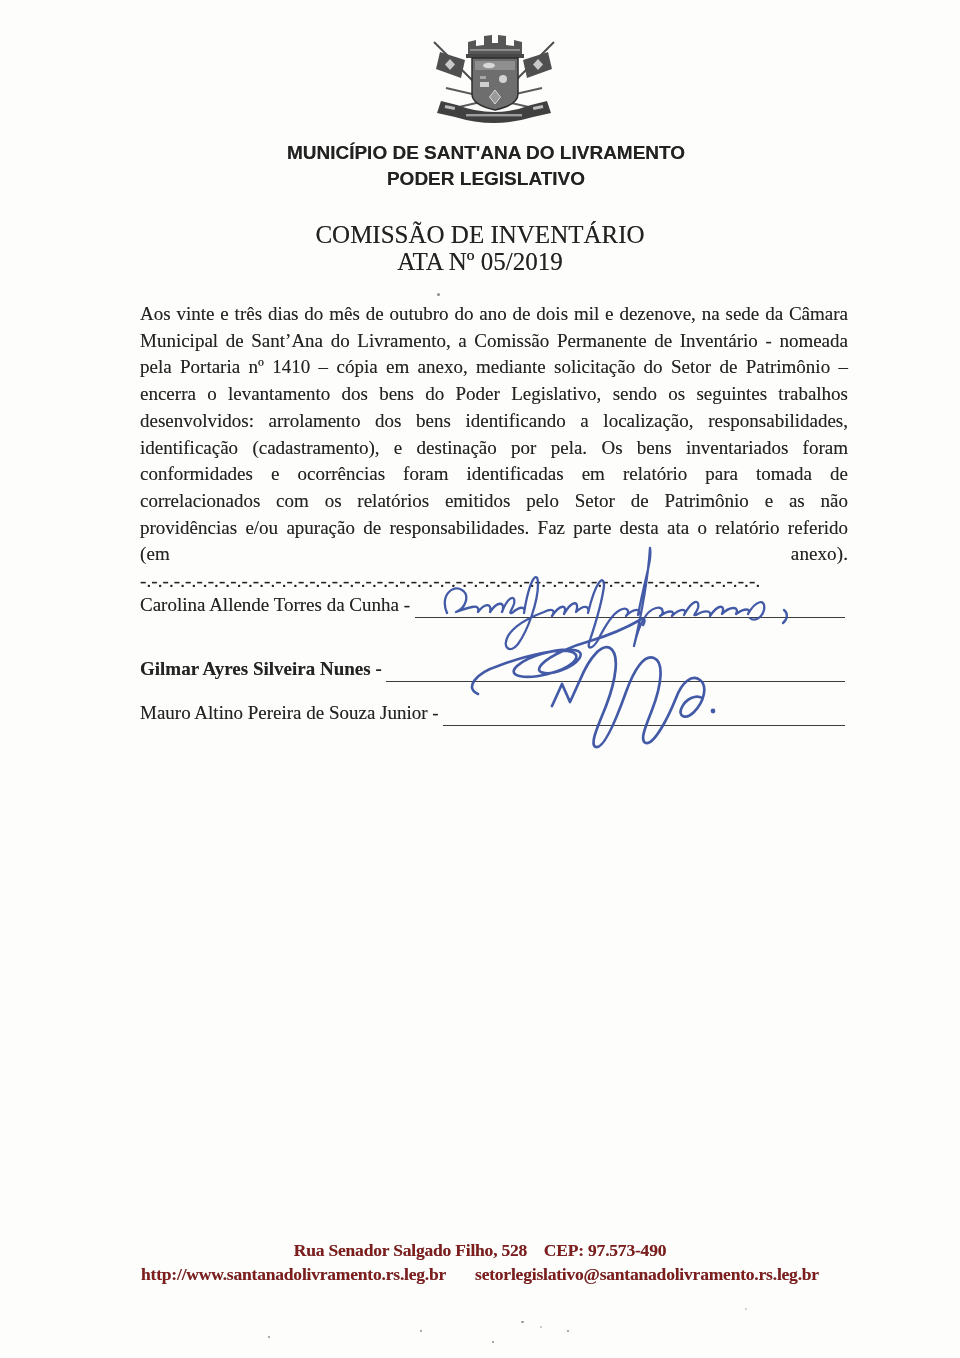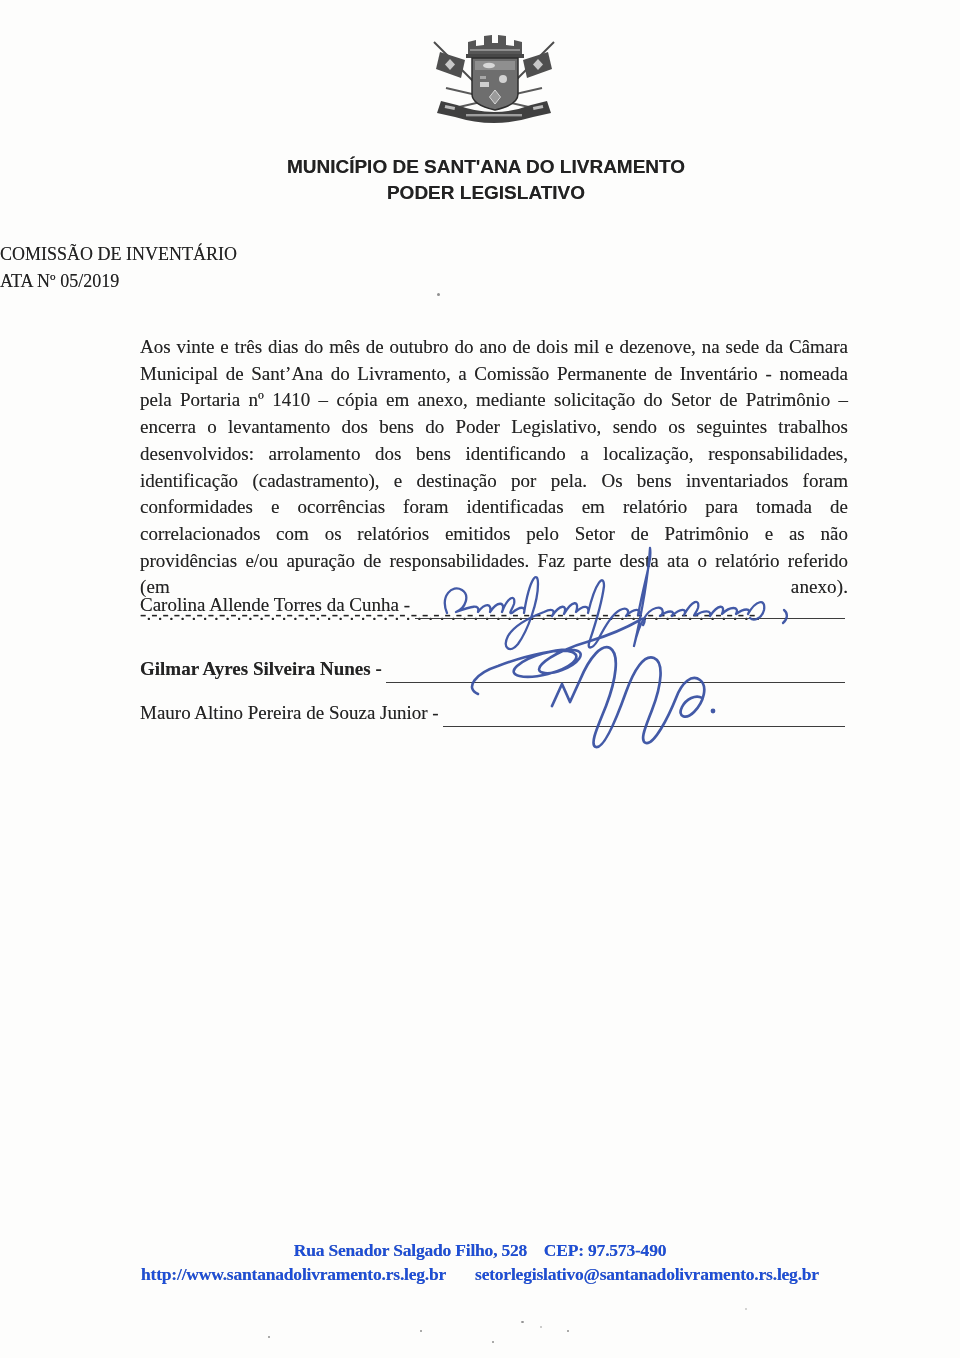--- a/index.html
+++ b/index.html
@@ -7,61 +7,60 @@
     position:relative;
     width:960px;height:1358px;
     margin:0 auto;
     background:#fdfdfc;
     overflow:hidden;
     font-family:"Liberation Serif","DejaVu Serif",serif;
     color:#262626;
   }
   .crest{position:absolute;left:428px;top:26px;width:132px;height:102px;}
   .org-title{
-    position:absolute;left:0;right:0;top:154px;
+    position:absolute;left:0;right:0;top:140px;
     text-align:center;
     font-family:"Liberation Sans","DejaVu Sans",sans-serif;
     font-weight:bold;font-size:19px;line-height:26px;
     color:#222;
     text-shadow:0 0 .5px rgba(0,0,0,.5);
     margin-left:12px;
   }
   .doc-title{
     position:absolute;left:0;right:0;top:221px;
-    font-size:18px;line-height:27px;
+    text-align:center;
+    font-size:25px;line-height:27px;
     color:#222;
     text-shadow:0 0 .4px rgba(0,0,0,.45);
-    margin-top:20px;
   }
   .body-text{
     position:absolute;left:140px;right:112px;top:301px;
     font-size:19px;line-height:26.7px;
     color:#242424;
     text-shadow:0 0 .4px rgba(0,0,0,.4);
-    margin-top:33px;
   }
   .bline{text-align:justify;text-align-last:justify;white-space:normal;}
   .bline.last{text-align-last:left;letter-spacing:.1px;}
   .sigrow{
     position:absolute;left:140px;right:115px;height:26px;
-    display:flex;align-items:flex-start;
+    display:flex;align-items:center;
     font-size:19px;line-height:26px;color:#242424;
     text-shadow:0 0 .4px rgba(0,0,0,.4);
   }
   .sigrow.r1{top:592px;}
   .sigrow.r2{top:656px;font-weight:bold;}
   .sigrow.r3{top:693px;margin-top:7px;}
   .siglabel{white-space:pre;flex:0 0 auto;}
   .sigline{flex:1 1 auto;height:100%;border-bottom:1.6px solid #3d3d3d;margin-bottom:2px;}
   .ink{position:absolute;left:0;top:0;width:960px;height:1358px;pointer-events:none;}
   .footer{
     position:absolute;left:0;right:0;top:1238px;
     text-align:center;
     font-weight:bold;font-size:17.5px;line-height:24px;
-    color:#1d4ed8;letter-spacing:-.2px;
+    color:#7f1d1d;letter-spacing:-.2px;
     text-shadow:0 0 .4px rgba(0,0,0,.4);
   }
   .footer div{white-space:pre;}
   .speck{position:absolute;background:#8f8f8f;border-radius:50%;}
 </style>
 </head>
 <body>
 
 <div class="page">
 

